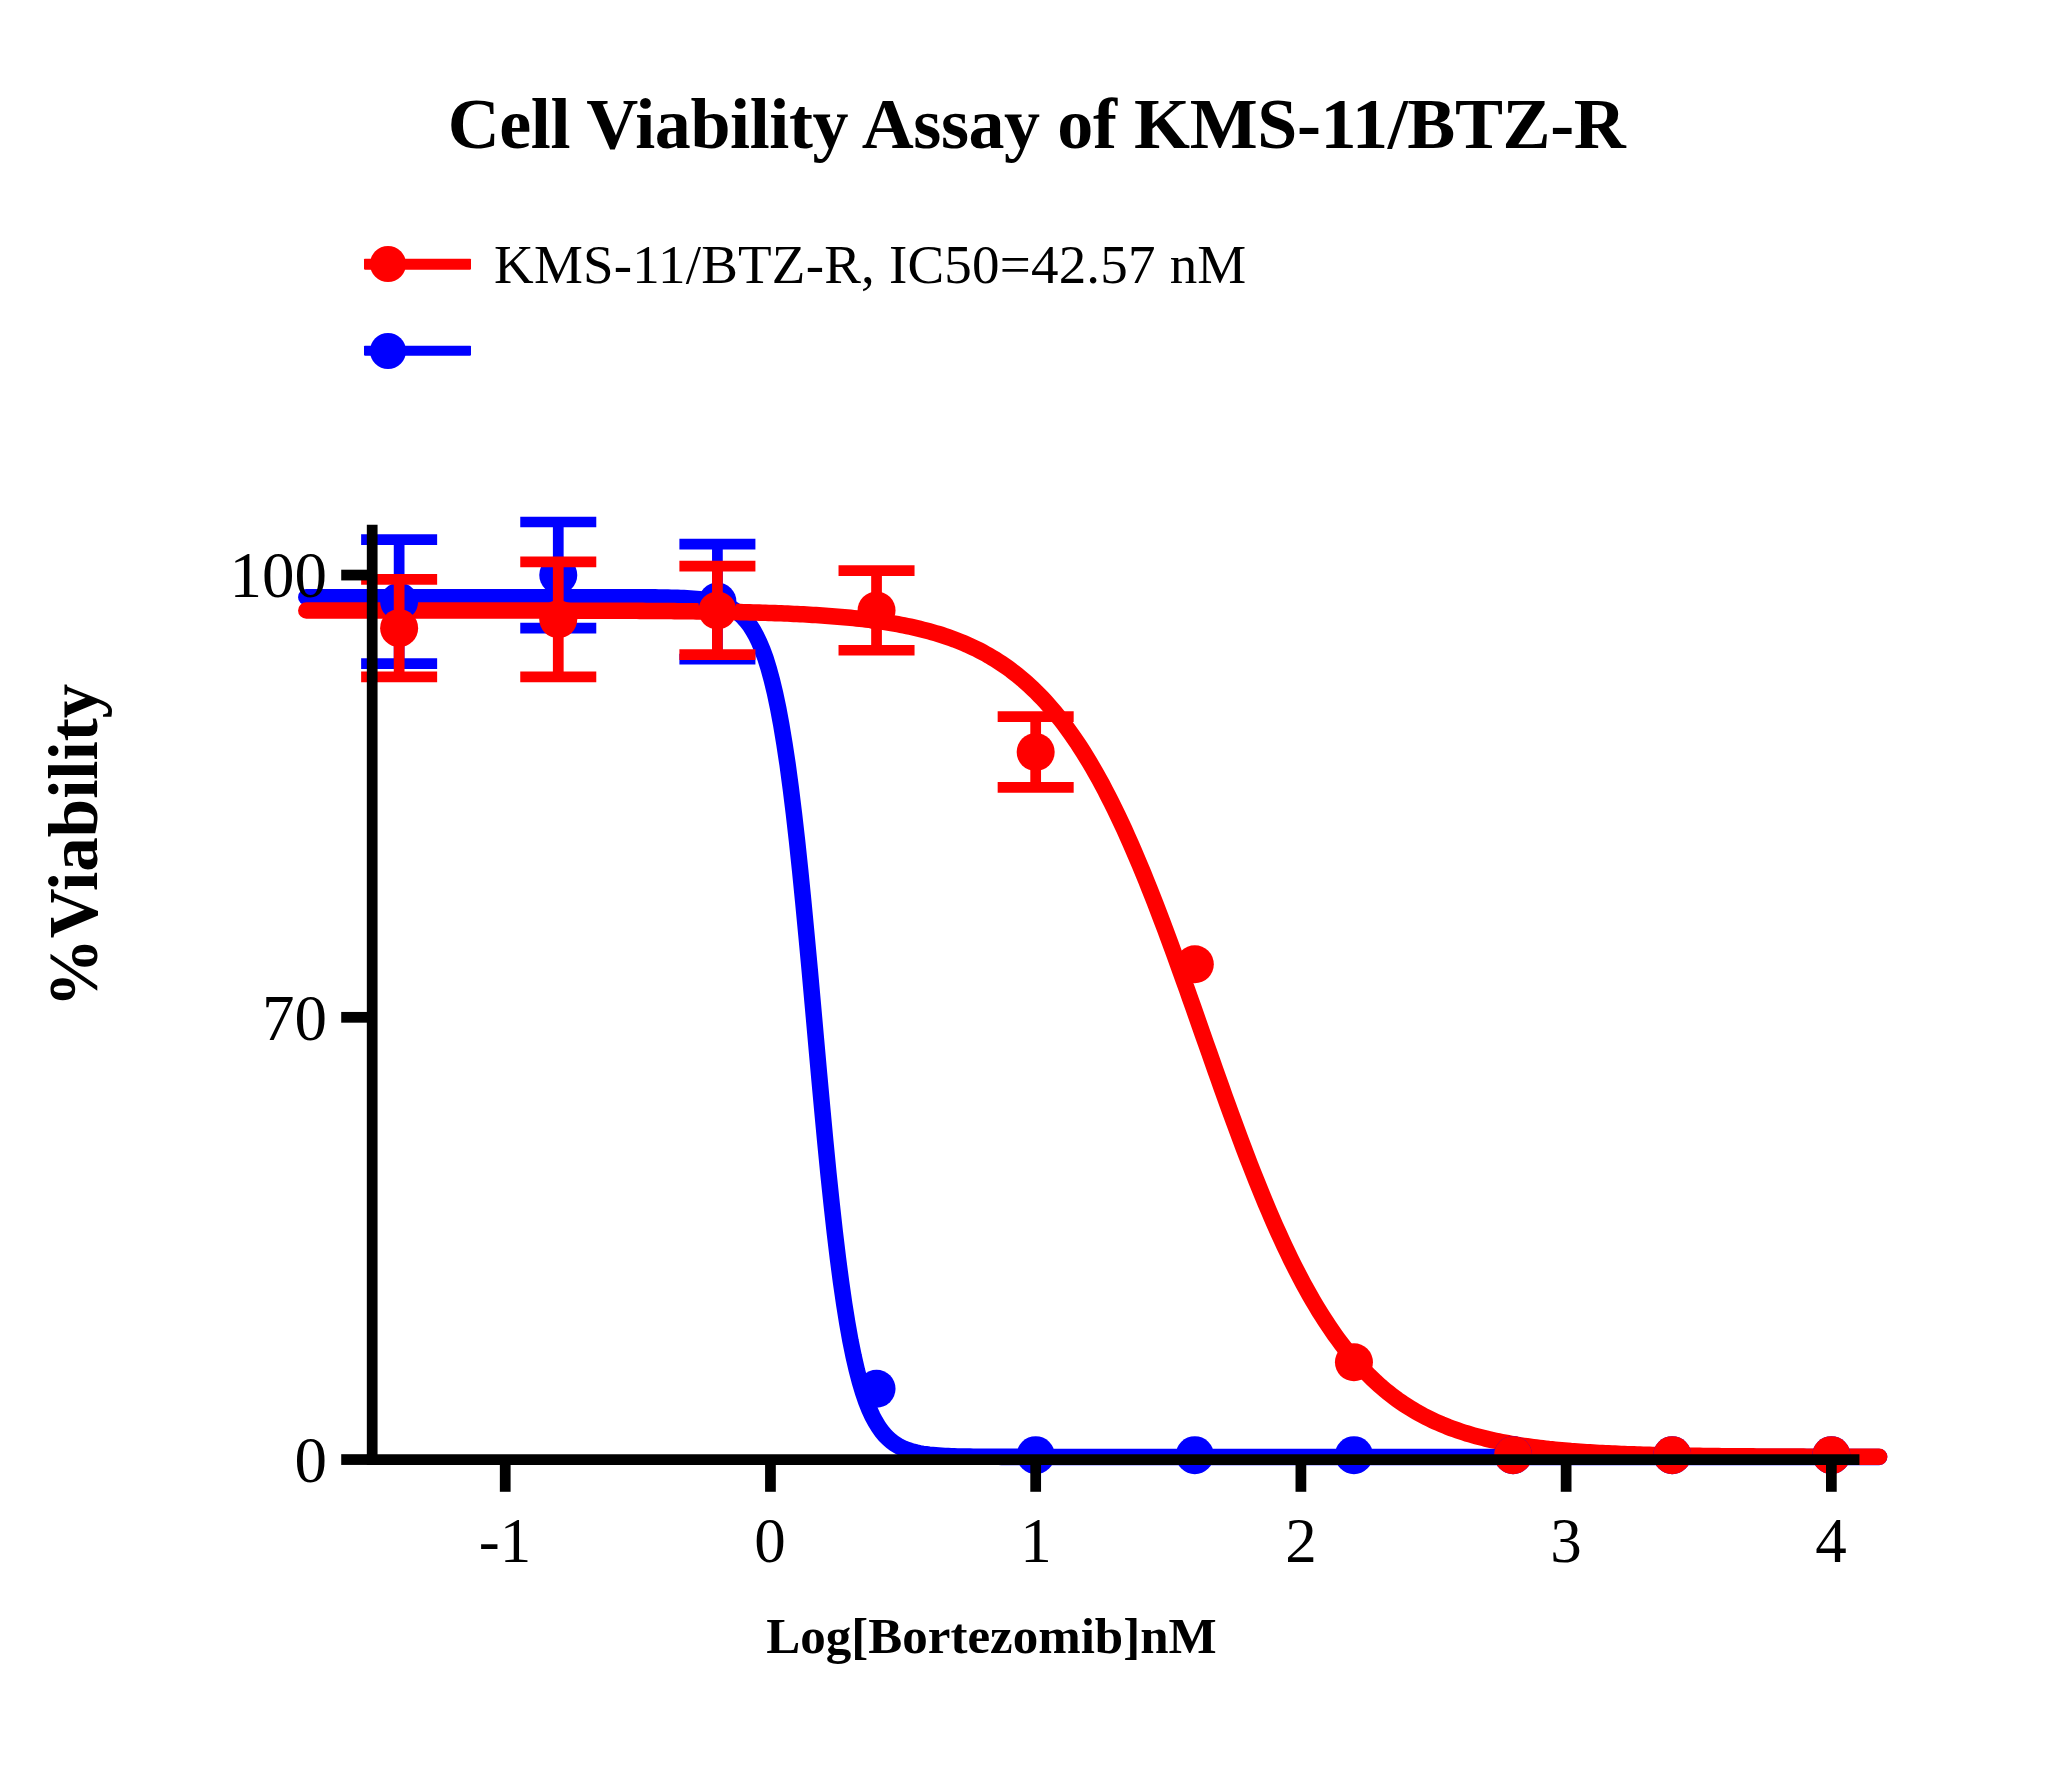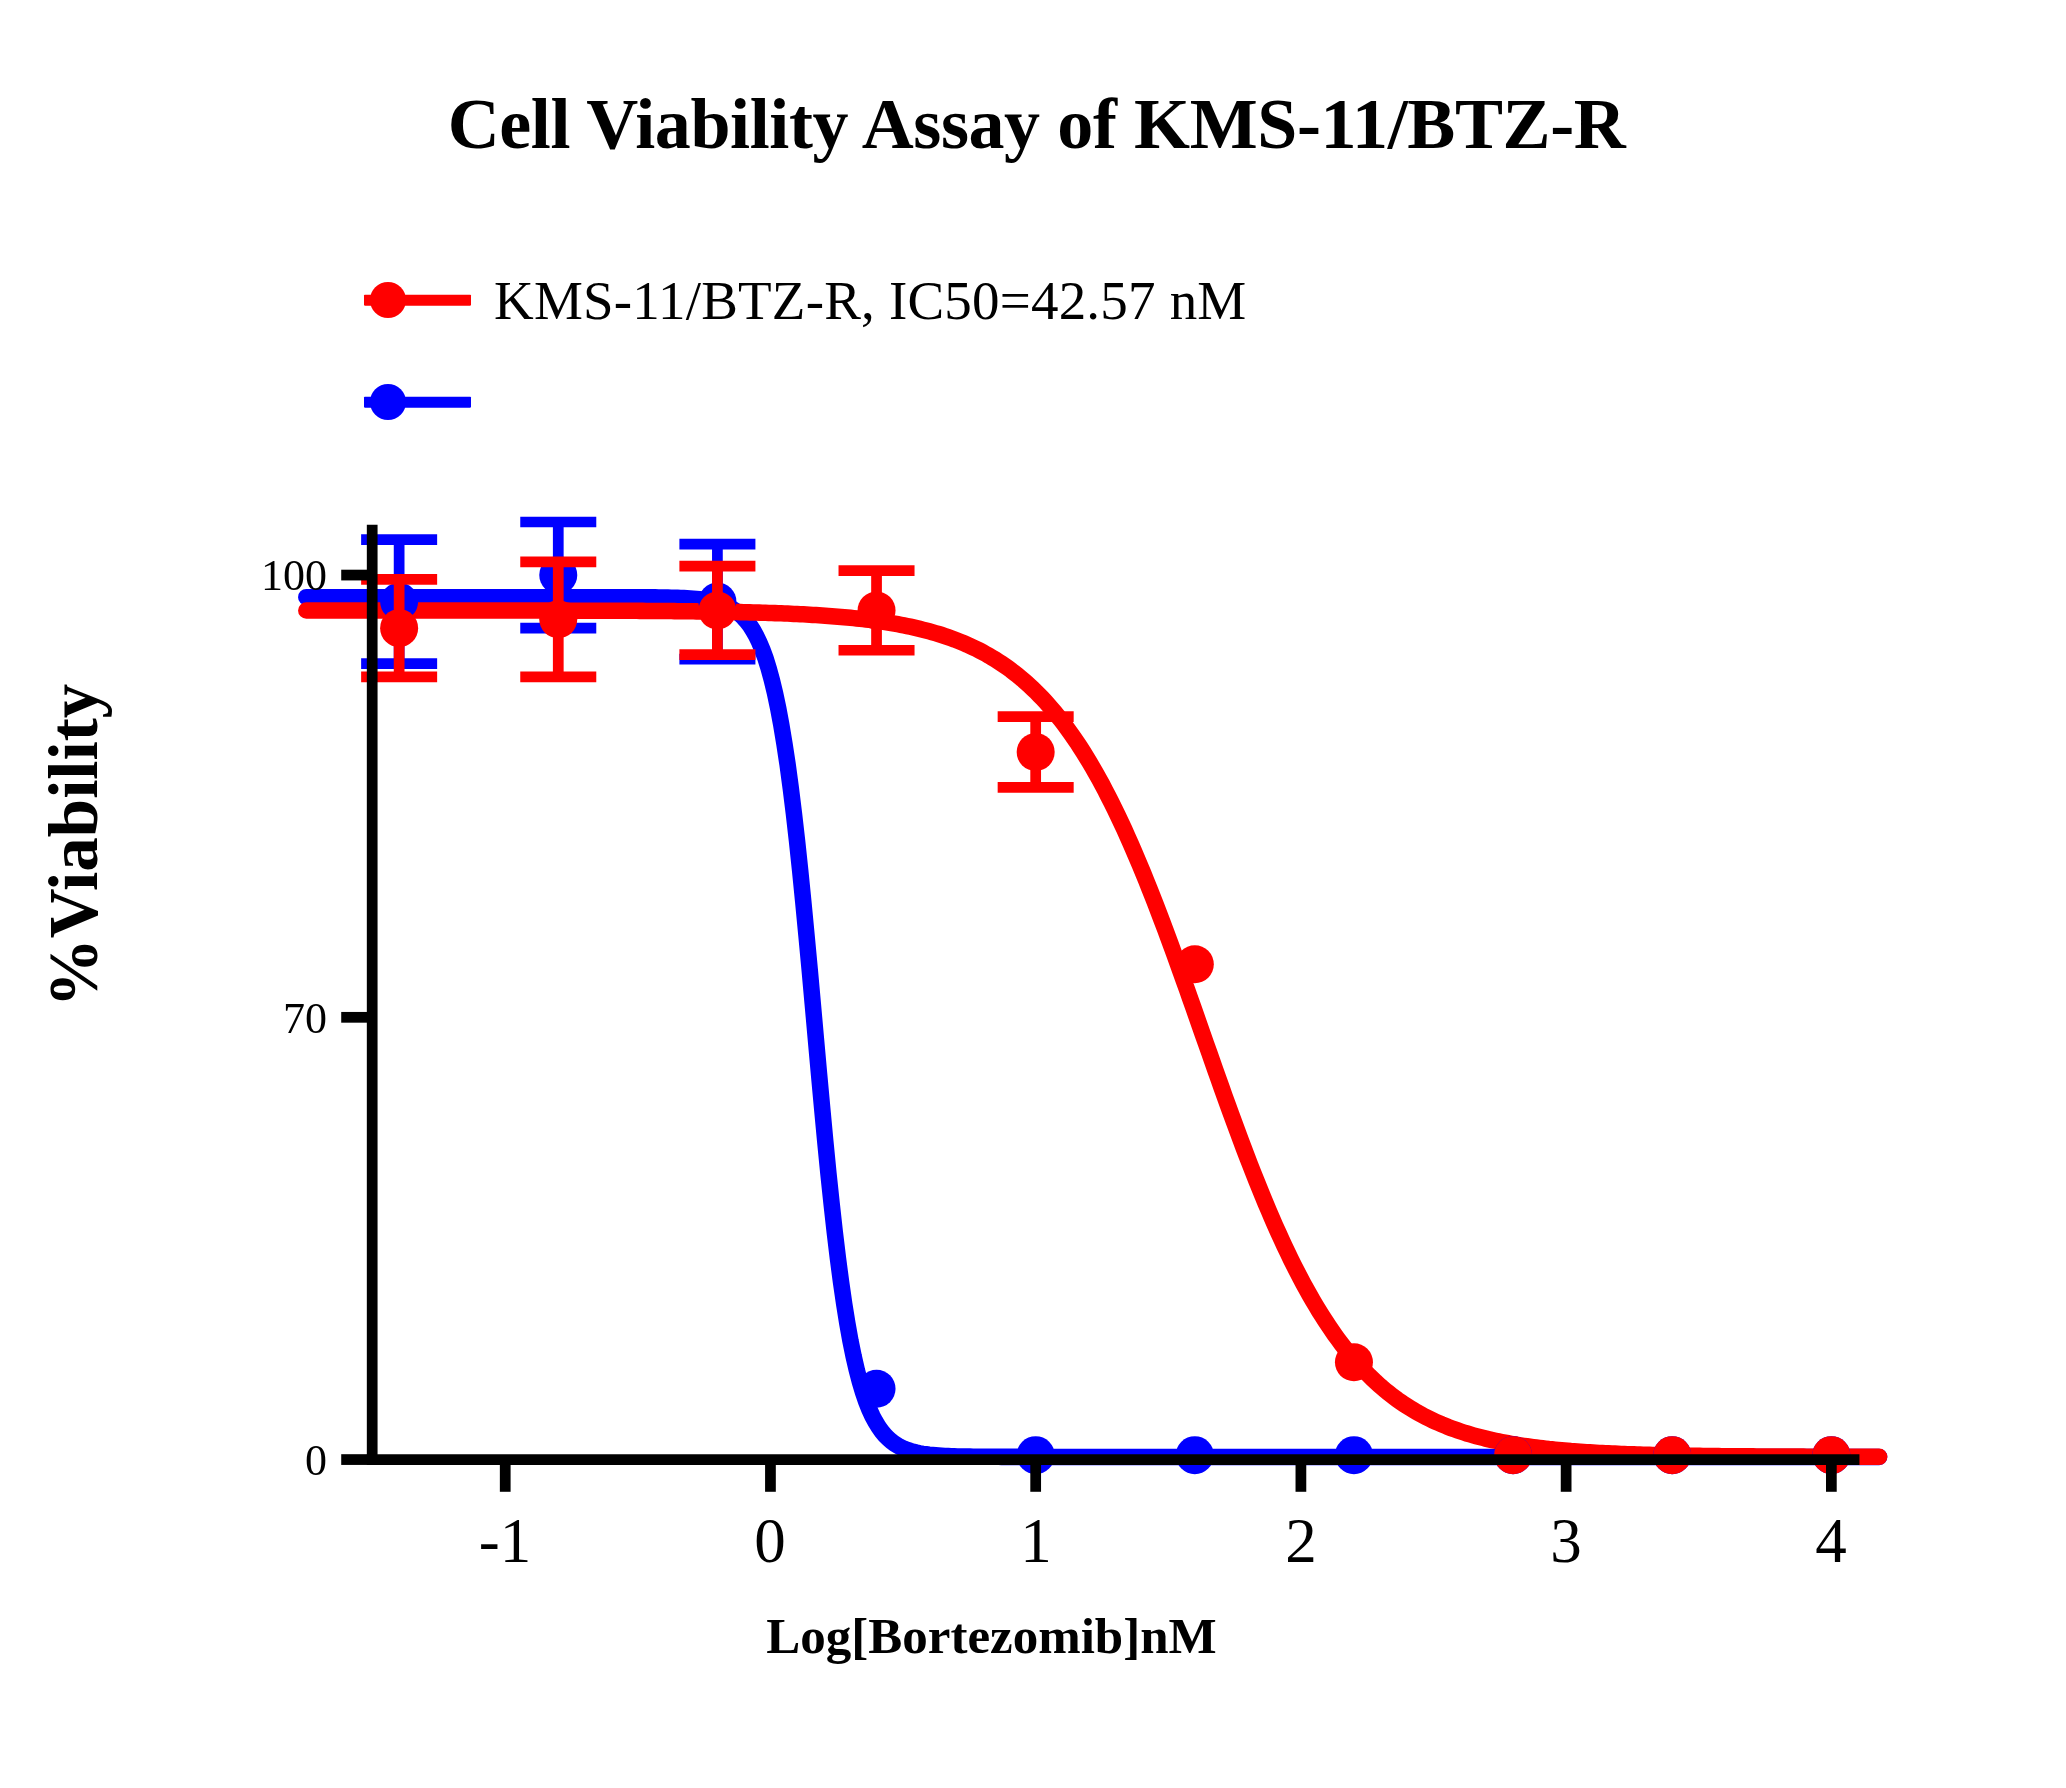--- a/index.html
+++ b/index.html
@@ -8,21 +8,21 @@
 
   .chart-title{
     position:absolute;left:0;top:83px;width:2073px;
     text-align:center;
     font-family:"Liberation Serif",serif;
     font-weight:bold;font-size:72px;letter-spacing:-0.4px;
     color:#000;white-space:nowrap;
   }
 
   .legend{position:absolute;left:364px;top:231px;}
-  .legend-row{display:flex;align-items:center;height:66px;margin-bottom:20.7px;margin-top:36px;}
+  .legend-row{display:flex;align-items:center;height:66px;margin-bottom:20.7px;}
   .legend-swatch{position:relative;width:107px;height:16.5px;flex:0 0 107px;}
   .legend-line{position:absolute;left:0;top:50%;transform:translateY(-50%);
     width:107px;height:10.7px;border-radius:0.8px;}
   .legend-marker{position:absolute;left:24px;top:50%;transform:translate(-50%,-50%);
     width:36px;height:36px;border-radius:50%;}
   .legend-label{font-family:"Liberation Serif",serif;font-size:55px;
     color:#000;white-space:nowrap;padding-left:23px;letter-spacing:0.2px;}
 
   .plot-area{position:absolute;left:0;top:0;width:2073px;height:1788px;}
 
@@ -34,21 +34,21 @@
     font-family:"Liberation Serif",serif;color:#000;white-space:nowrap;
   }
   .x-axis-title{
     position:absolute;left:289px;top:1607px;width:1405px;
     text-align:center;font-weight:bold;font-size:51px;
     font-family:"Liberation Serif",serif;color:#000;white-space:nowrap;
   }
 
   .ytick-label{
     position:absolute;right:0;text-align:right;
-    font-family:"Liberation Serif",serif;font-size:44px;color:#000;
+    font-family:"Liberation Serif",serif;font-size:65px;color:#000;
     white-space:nowrap;transform:translateY(-50%);
   }
   .xtick-label{
     position:absolute;text-align:center;
     font-family:"Liberation Serif",serif;font-size:63px;color:#000;
     white-space:nowrap;transform:translateX(-50%);
   }
   svg.canvas{position:absolute;left:0;top:0;}
 </style>
 </head>

